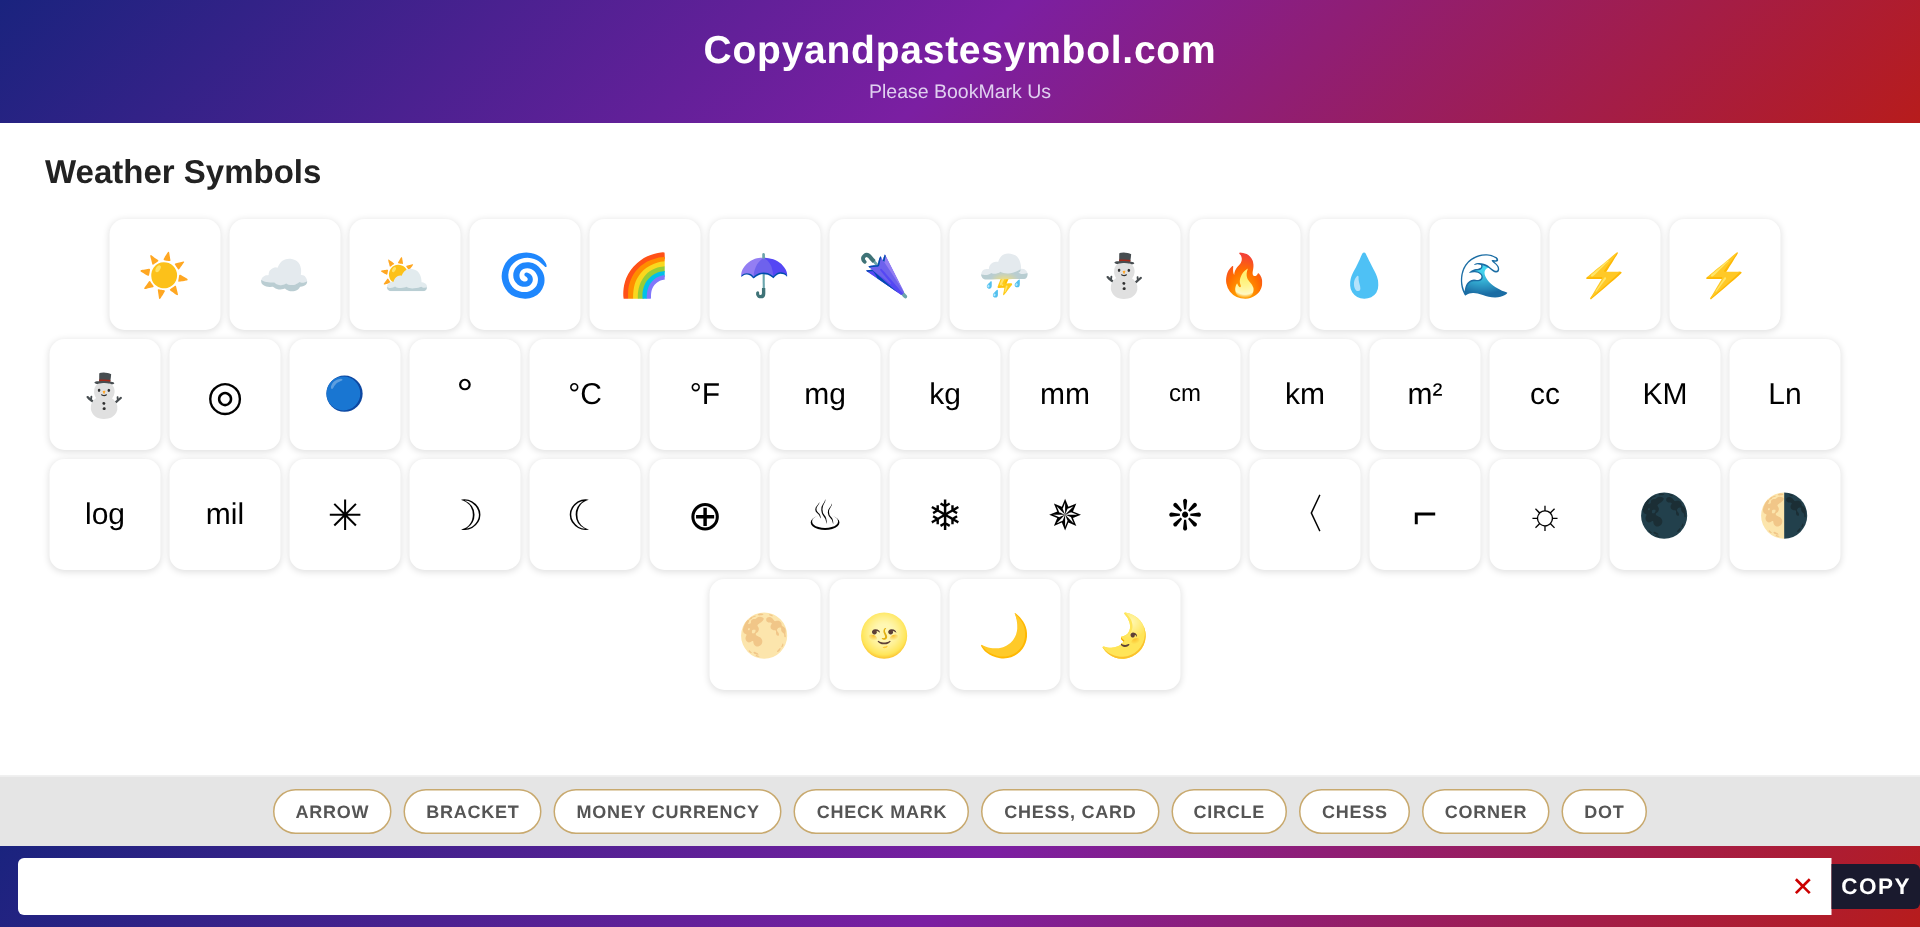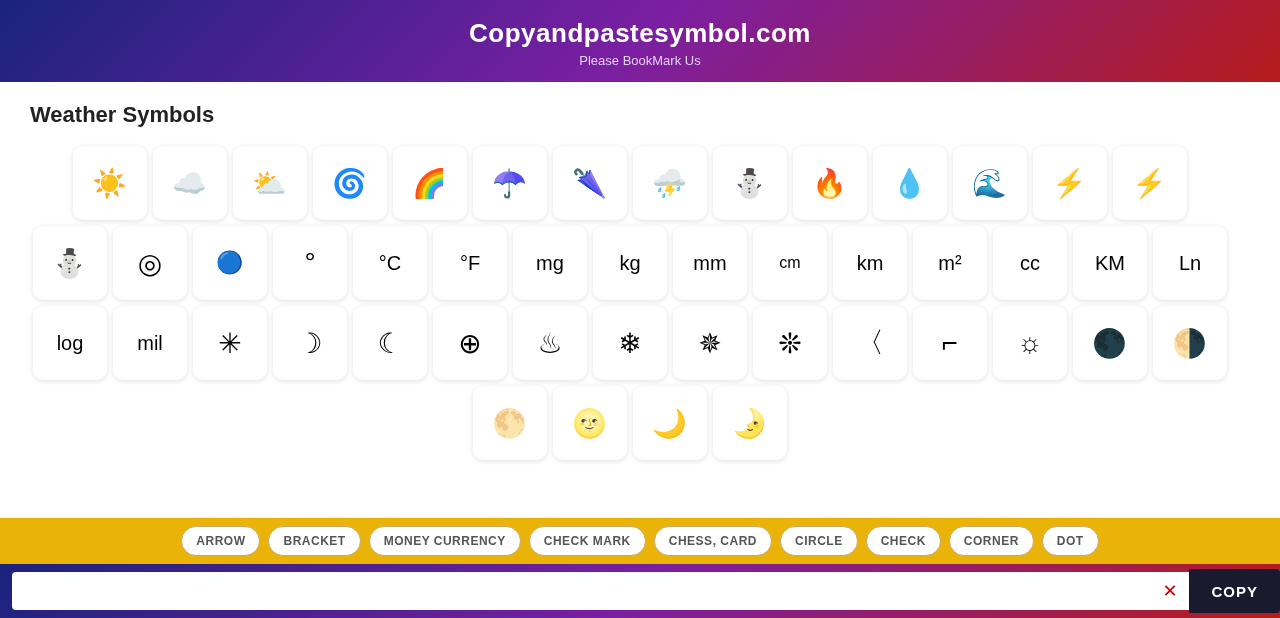--- a/index.html
+++ b/index.html
@@ -63,21 +63,21 @@
       align-items: center;
       justify-content: center;
       font-size: 28px;
       cursor: pointer;
       transition: background 0.15s;
       flex-shrink: 0;
     }
 
     
     .category-bar {
-      background: #eab308;
+      background: #e5e5e5;
       border-top: 1px solid #eee;
       padding: 8px 16px;
       display: flex;
       flex-wrap: nowrap;
       gap: 8px;
       overflow-x: auto;
       justify-content: center;
     }
     .category-btn {
       border: 1.5px solid #c8a96e;
@@ -119,22 +119,22 @@
       cursor: pointer;
       color: #c00;
       font-size: 18px;
       display: flex;
       align-items: center;
     }
     .copy-btn {
       background: #1a1a2e;
       color: #fff;
       border: none;
-      height: 44px;
-      padding: 0 22px;
+      height: 30px;
+      padding: 0 6px;
       font-size: 15px;
       font-weight: bold;
       letter-spacing: 1px;
       cursor: pointer;
       border-radius: 0 4px 4px 0;
     }
   </style>
 </head>
 <body>
 
@@ -210,21 +210,21 @@
   </div>
 </div>
 
 <div class="category-bar">
   <button class="category-btn">ARROW</button>
   <button class="category-btn">BRACKET</button>
   <button class="category-btn">MONEY CURRENCY</button>
   <button class="category-btn">CHECK MARK</button>
   <button class="category-btn">CHESS, CARD</button>
   <button class="category-btn">CIRCLE</button>
-  <button class="category-btn">CHECK</button>
+  <button class="category-btn">CHESS</button>
   <button class="category-btn">CORNER</button>
   <button class="category-btn">DOT</button>
 </div>
 
 <div class="search-bar">
   <input class="search-input" type="text" placeholder="" style="">
   <button class="clear-btn">✕</button>
   <button class="copy-btn">COPY</button>
 </div>
 

